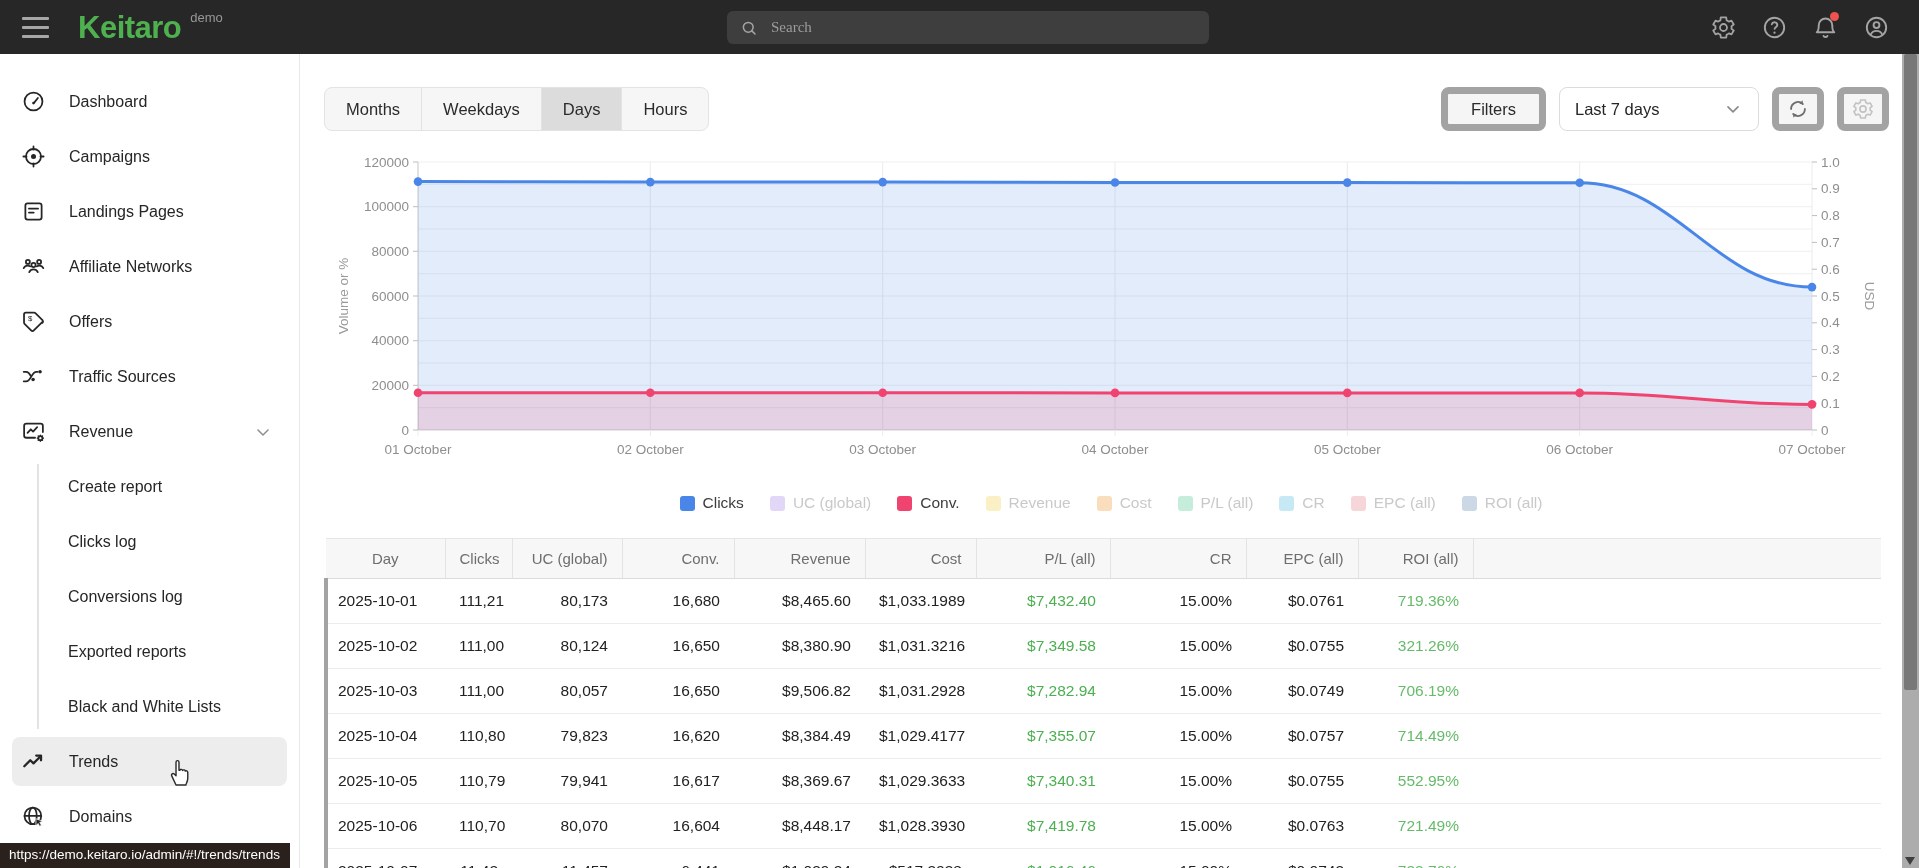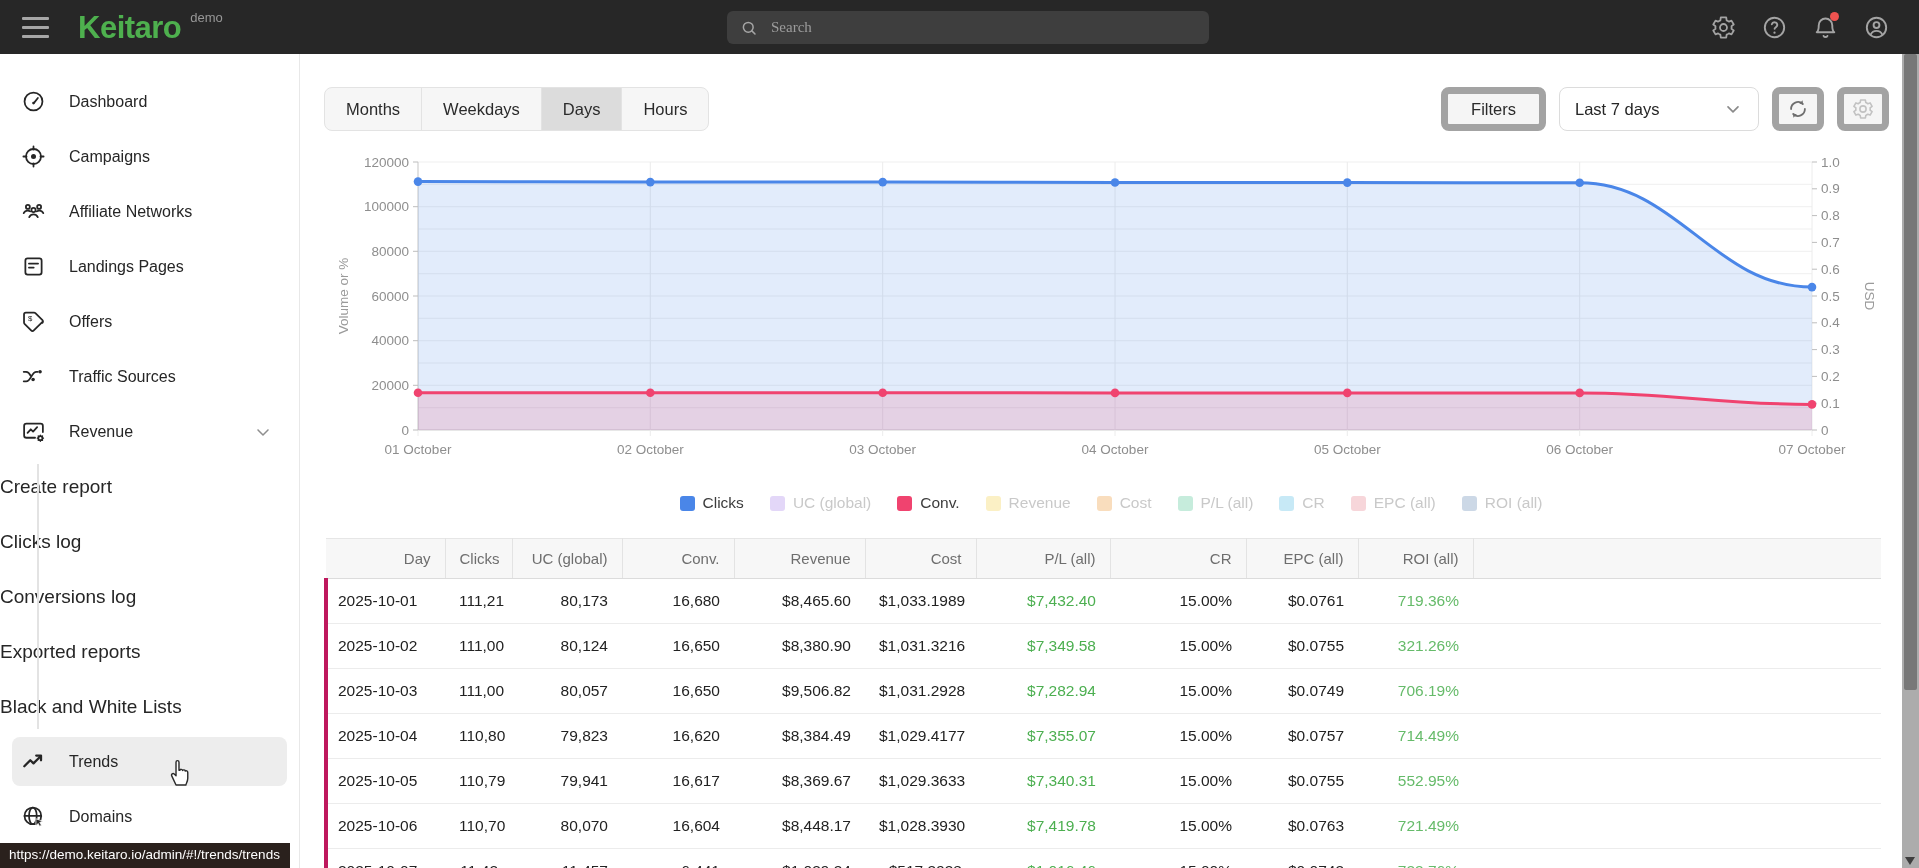--- a/index.html
+++ b/index.html
@@ -26,21 +26,21 @@
   .body{display:flex;height:814px}
   .sidebar{width:300px;flex:0 0 300px;border-right:1px solid #e8e8e8;position:relative;
            padding-top:20px;box-sizing:border-box;background:#fff}
   .side-item{height:55px;display:flex;align-items:center;padding-left:21px;gap:23px;font-size:16px;
              color:#262626;cursor:pointer;box-sizing:border-box}
   .side-item.active{background:#ededed;border-radius:8px;margin:3px 12px;height:49px;padding-left:9px}
   .s-icon{width:25px;height:25px;color:#262626;flex:0 0 25px}
   .s-icon svg,.ticon svg{display:block;width:100%;height:100%}
   .chev{margin-left:auto;margin-right:26px;width:20px;height:20px;color:#8f8f8f}
   .chev svg{width:100%;height:100%}
-  .side-sub{height:55px;display:flex;align-items:center;font-size:19px;color:#262626;cursor:pointer}
+  .side-sub{height:55px;display:flex;align-items:center;padding-left:68px;font-size:16px;color:#262626;cursor:pointer}
   .sub-guide{position:absolute;left:37px;top:410px;height:265px;width:2px;background:#e3e3e3}
   .cursor-hand{position:absolute;left:166px;top:702px;z-index:9;pointer-events:none}
   .statusbar{position:absolute;left:0;bottom:0;background:#2a211d;color:#fff;font-size:13.5px;
              padding:4px 10px 6px 9px;white-space:nowrap;z-index:10}
 
   .main{flex:1;padding:33px 21px 0 24px;box-sizing:border-box;overflow:hidden;position:relative}
 
   
   .controls-row{display:flex;justify-content:space-between;align-items:center}
   .tabs{display:flex;background:#f6f6f6;border:1px solid #e3e3e3;border-radius:8px;height:44px;
@@ -72,26 +72,26 @@
   .legend{margin-top:10px;display:flex;justify-content:center;align-items:center;gap:26px;height:22px}
   .lg-item{display:flex;align-items:center;font-size:15.5px;color:#3c3c3c;cursor:pointer}
   .lg-item.inactive{color:#c9c9c9}
   .lg-swatch{width:15px;height:15px;border-radius:3px;margin-right:8px;flex:0 0 15px}
 
   
   table.data{margin-top:24px;border-collapse:collapse;table-layout:fixed;width:1557px}
   table.data th{background:#f7f7f7;font-weight:normal;color:#6e6e6e;font-size:15px;height:40px;
       border-top:1px solid #e6e6e6;border-bottom:1px solid #dcdcdc;border-right:1px solid #e3e3e3;
       text-align:right;padding:0 14px;box-sizing:border-box;white-space:nowrap;overflow:hidden}
-  table.data th.left{text-align:right}
+  table.data th.left{text-align:center}
   table.data th.filler{border-right:0}
   table.data td{height:45px;font-size:15.5px;color:#222;text-align:right;padding:0 14px;
       border-bottom:1px solid #ececec;box-sizing:border-box;white-space:nowrap;overflow:hidden}
   table.data td.left{text-align:left}
-  table.data tr td:first-child{border-left:4px solid #be185d;padding-left:10px}
+  table.data tr td:first-child{border-left:4px solid #a3a3a3;padding-left:10px}
   table.data td.pl{color:#4caf50}
   table.data td.roi{color:#66bb6a}
 
   
   .scrollbar{position:absolute;right:0;top:54px;bottom:0;width:17px;background:#acacac;z-index:7}
   .scroll-thumb{position:absolute;top:0;left:2px;right:2px;height:636px;background:#787878;border-radius:2px;cursor:pointer}
   .scroll-arrow{position:absolute;bottom:3px;left:3px;width:0;height:0;
       border-left:5.5px solid transparent;border-right:5.5px solid transparent;border-top:8px solid #3e3e3e}
 </style>
 </head>
@@ -166,38 +166,38 @@
                 <circle cx="12" cy="12" r="7.2"></circle>
                 <circle cx="12" cy="12" r="2.4" fill="currentColor" stroke="none"></circle>
                 <path d="M12 2.3v3M12 18.7v3M2.3 12h3M18.7 12h3"></path>
               </svg>
             </span>
             <span>Campaigns</span>
           </div>
           <div class="side-item">
             <span class="s-icon">
               <svg viewBox="0 0 24 24" fill="none" stroke="currentColor" stroke-width="1.7" stroke-linecap="round" stroke-linejoin="round">
+                <rect x="4.2" y="4.2" width="15.6" height="15.6" rx="2.2"></rect>
+                <path d="M7.6 9.2h8.8M7.6 13h4.6"></path>
+              </svg>
+            </span>
+            <span>Landings Pages</span>
+          </div>
+          <div class="side-item">
+            <span class="s-icon">
+              <svg viewBox="0 0 24 24" fill="none" stroke="currentColor" stroke-width="1.7" stroke-linecap="round" stroke-linejoin="round">
                 <circle cx="6.6" cy="7.6" r="1.9"></circle>
                 <circle cx="17.4" cy="7.6" r="1.9"></circle>
                 <circle cx="12" cy="10.6" r="2"></circle>
                 <path d="M2.6 13.6c.8-1.6 2.1-2.4 3.8-2.4.9 0 1.7.2 2.4.7"></path>
                 <path d="M21.4 13.6c-.8-1.6-2.1-2.4-3.8-2.4-.9 0-1.7.2-2.4.7"></path>
                 <path d="M7.9 17.4c.9-1.8 2.3-2.7 4.1-2.7s3.2.9 4.1 2.7"></path>
               </svg>
             </span>
             <span>Affiliate Networks</span>
-          </div>
-          <div class="side-item">
-            <span class="s-icon">
-              <svg viewBox="0 0 24 24" fill="none" stroke="currentColor" stroke-width="1.7" stroke-linecap="round" stroke-linejoin="round">
-                <rect x="4.2" y="4.2" width="15.6" height="15.6" rx="2.2"></rect>
-                <path d="M7.6 9.2h8.8M7.6 13h4.6"></path>
-              </svg>
-            </span>
-            <span>Landings Pages</span>
           </div>
           <div class="side-item">
             <span class="s-icon">
               <svg viewBox="0 0 24 24" fill="none" stroke="currentColor" stroke-width="1.7" stroke-linecap="round" stroke-linejoin="round">
                 <path d="M20.6 12.3 12.3 20.6a1.8 1.8 0 0 1-2.6 0L3.4 14.3a1.8 1.8 0 0 1-.5-1.3V5.2c0-1 .8-1.8 1.8-1.8h7.8c.5 0 1 .2 1.3.5l6.8 6.8c.7.7.7 1.9 0 2.6z"></path>
                 <text x="6.7" y="11.8" font-size="7.5" fill="currentColor" stroke="none" font-family="Liberation Sans,sans-serif">$</text>
               </svg>
             </span>
             <span>Offers</span>
           </div>

